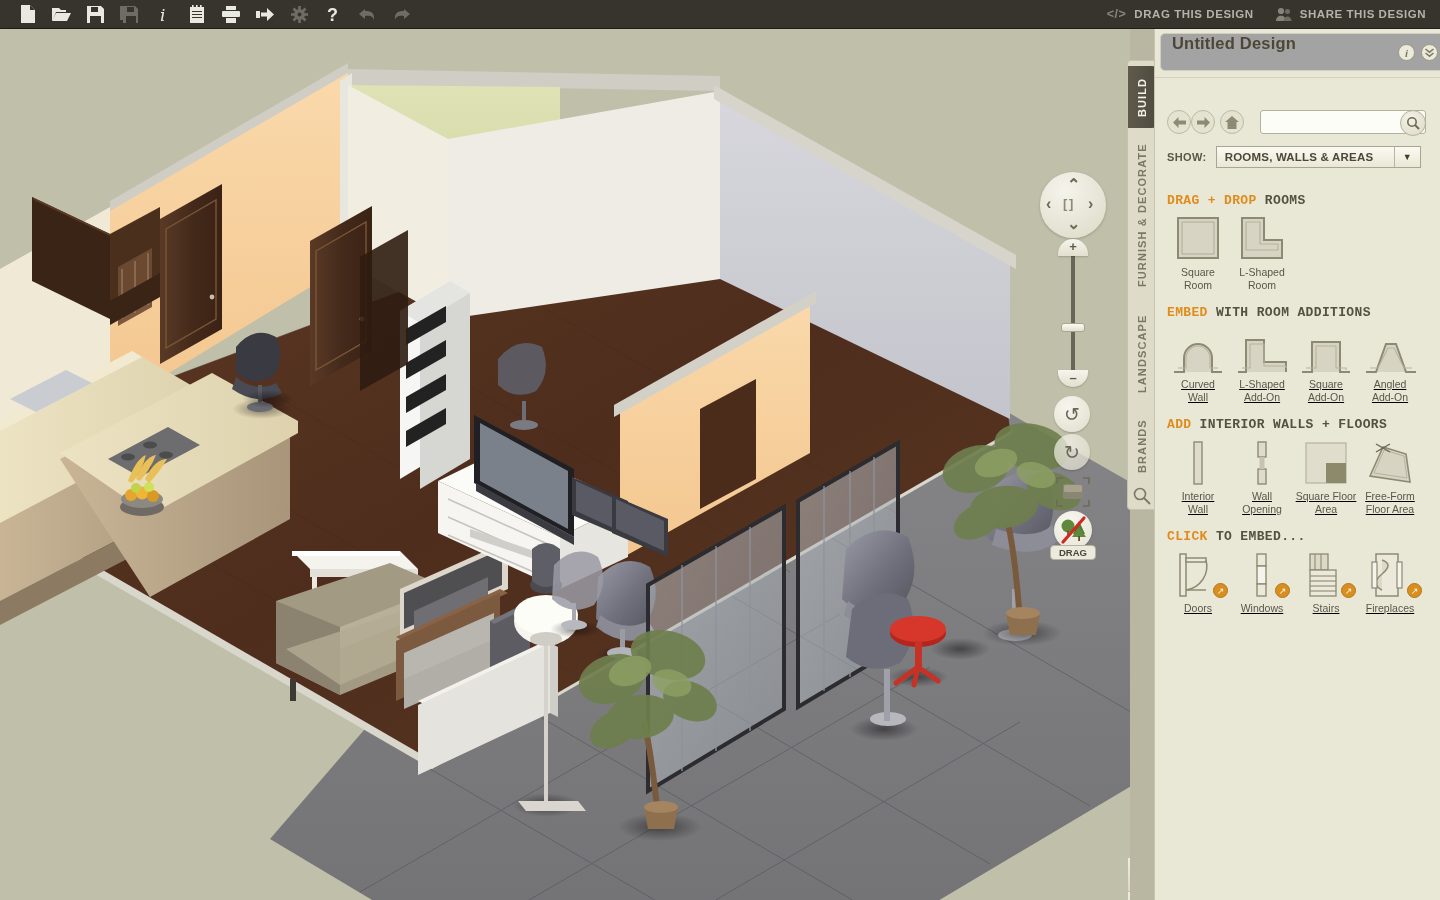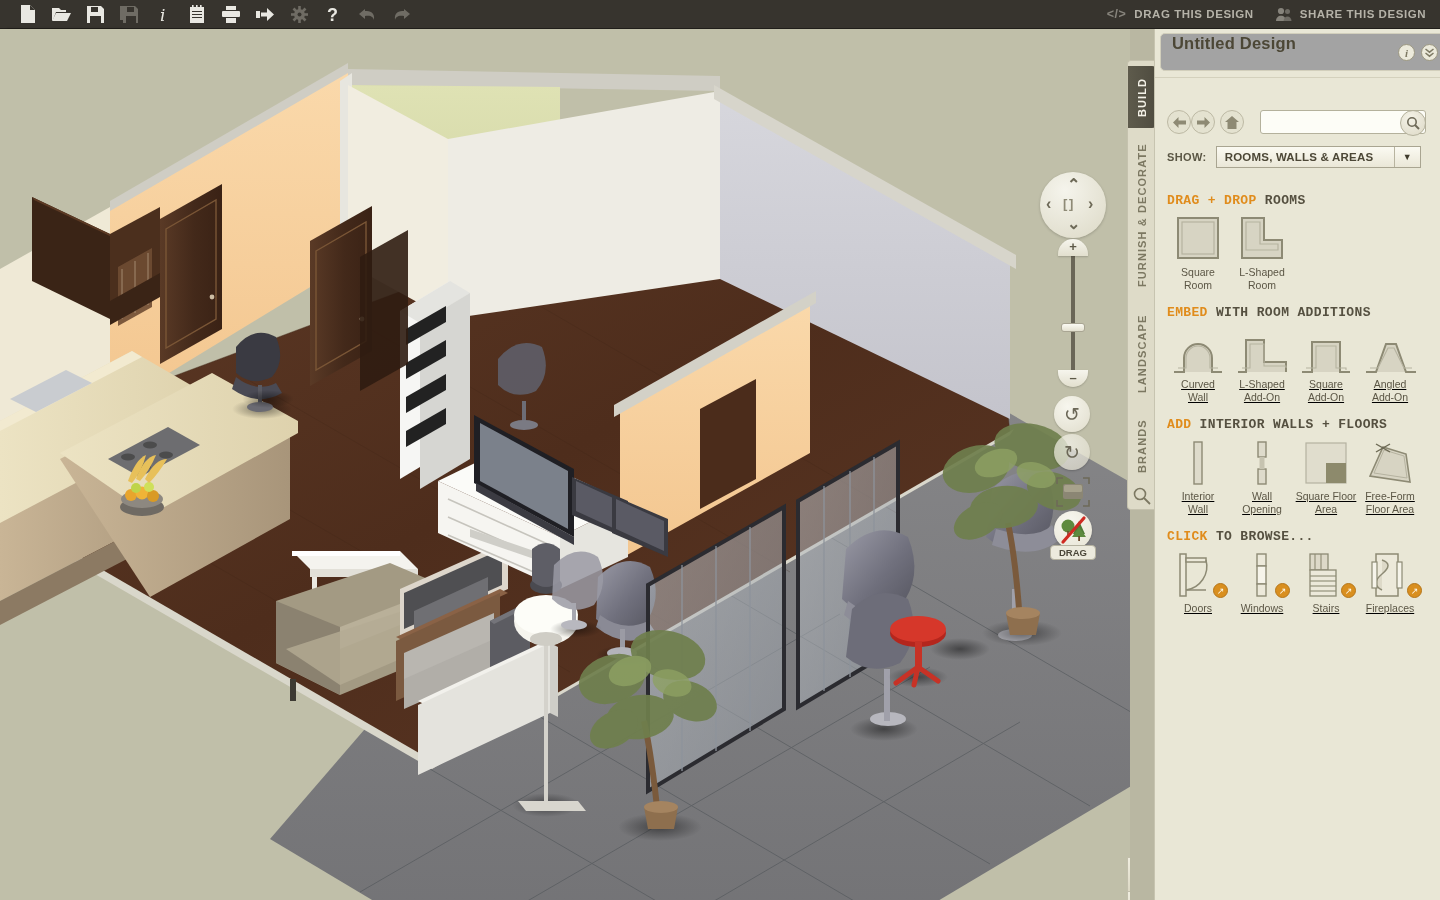--- a/index.html
+++ b/index.html
@@ -995,21 +995,21 @@
                 <line x1="12" y1="4" x2="26" y2="12"></line>
                 <line x1="26" y1="4" x2="12" y2="12"></line>
               </g>
             </svg>
         </div>
         <div class="cap">Free-Form<br>Floor Area</div>
       </div>
     </div>
 
     <div class="sec-title">
-      <span class="hl">CLICK</span><span> TO BROWSE...</span>
+      <span class="hl">CLICK</span><span> TO EMBED...</span>
     </div>
     <div class="items" id="browse-items">
       <div class="item">
         <div class="thumb thumb-rel">
           <svg width="48" height="46" viewBox="0 0 48 46">
               <rect x="6" y="2" width="6" height="42" fill="#ece9da" stroke="#8d8a74" stroke-width="1.5"></rect>
               <path d="M12 6h20v4H12z" fill="#ece9da" stroke="#8d8a74" stroke-width="1.5"></path>
               <path d="M32 8 A24 24 0 0 1 12 38" fill="none" stroke="#8d8a74" stroke-width="1.5"></path>
               <line x1="12" y1="38" x2="32" y2="38" stroke="#8d8a74" stroke-width="1.5"></line>
             </svg>

